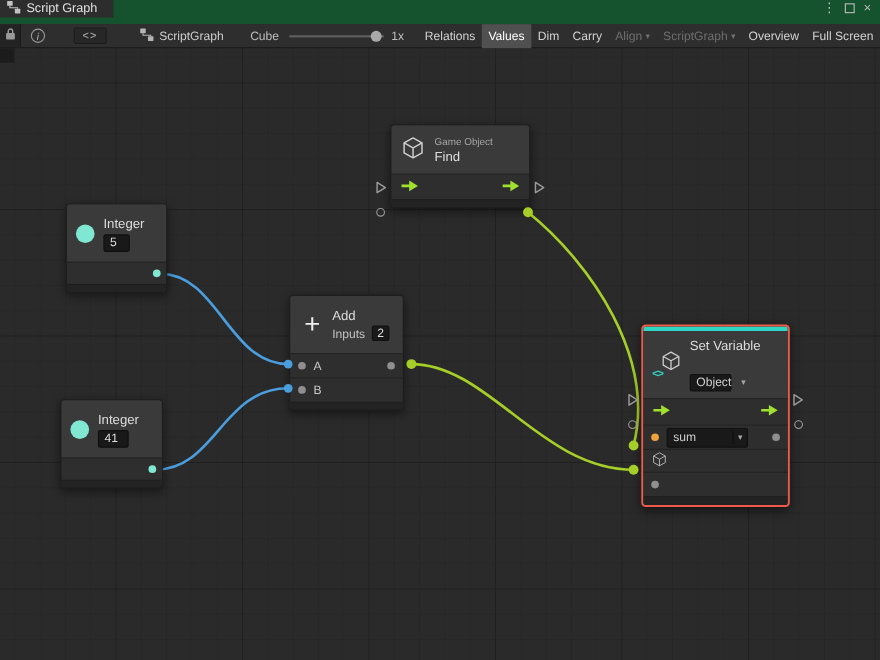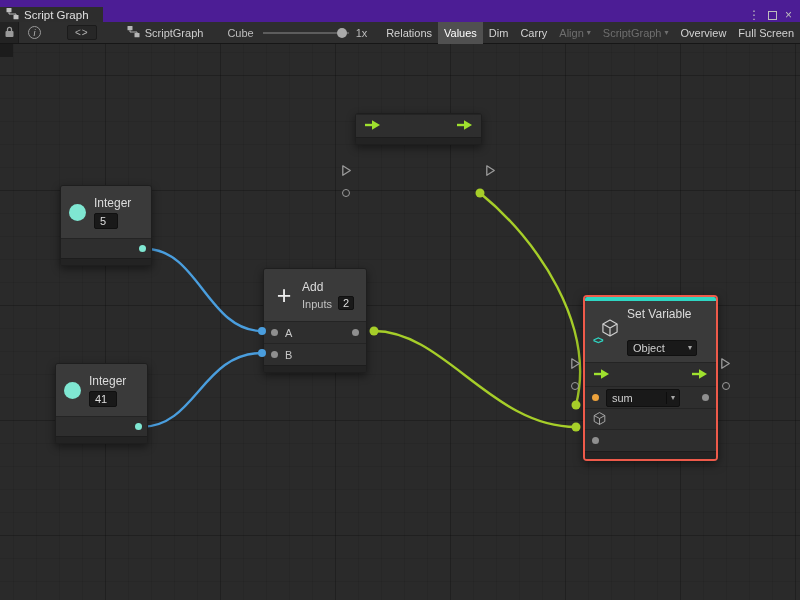--- a/index.html
+++ b/index.html
@@ -1,20 +1,20 @@
 <!DOCTYPE html>
 <html style="--wire-integer: #4a9ede; --wire-object: #a6ce29; --flow-green: #9fe12e; --integer-teal: #7fe7d2; --port-orange: #eda23c; --port-gray: #8f8f8f; --selection-red: #ee5a4a; --variable-strip: #2fd6c3; --active-button-bg: #505050;"><head>
 <meta charset="utf-8">
 <style>
   *{box-sizing:border-box;margin:0;padding:0}
   html,body{width:800px;height:600px;overflow:hidden}
   body{background:#2a2a2a;font-family:"Liberation Sans",sans-serif;font-size:11px;color:#cfcfcf;position:relative}
 
   
-  .titlebar{height:22px;background:#4c1d95;display:flex;align-items:flex-end}
+  .titlebar{height:22px;background:#14532d;display:flex;align-items:flex-start}
   .tab{display:flex;align-items:center;gap:5px;padding:0 14px 0 6px;background:#2d2d2d;color:#e0e0e0;font-size:11.5px;cursor:default}
   .win-controls{margin-left:auto;display:flex;align-items:center;gap:8px;padding-right:8px;color:#bdbdbd;font-size:12px}
   .maxbox{width:9px;height:9px;border:1px solid #bdbdbd;display:inline-block}
 
   
   .toolbar{height:22px;background:#2e2e2e;border-bottom:1px solid #161616;display:flex;align-items:center;color:#c6c6c6;white-space:nowrap}
   .tool-sq{width:19px;height:21px;display:flex;align-items:center;justify-content:center;background:#232323;border-right:1px solid #1b1b1b}
   .info-i{width:13px;height:13px;border:1px solid #9a9a9a;border-radius:50%;font-size:9px;font-style:italic;display:flex;align-items:center;justify-content:center;margin-left:9px;color:#b5b5b5}
   .code-btn{margin-left:26px;padding:1px 7px;border:1px solid #1b1b1b;background:#272727;border-radius:2px;color:#b0b0b0;letter-spacing:1px;font-size:10px}
   .graph-name{display:flex;align-items:center;gap:5px;margin-left:30px;color:#cdcdcd}
@@ -190,20 +190,32 @@
         <span class="value-box" style="width:28px">41</span>
       </div>
     </div>
     <div class="n-row" style="height:20px;justify-content:flex-end;padding-right:5px">
       <span class="dot teal"></span>
     </div>
     <div class="n-footer"></div>
   </div>
 
   <div class="node" style="left:355px;top:69px;width:127px">
+    <div class="n-header" style="min-height:44px">
+      <span>
+        <svg class="cube" viewBox="0 0 24 24" width="23" height="23">
+            <path d="M12 2.5 L20.5 7.25 V16.75 L12 21.5 L3.5 16.75 V7.25 Z"></path>
+            <path d="M3.5 7.25 L12 12 L20.5 7.25 M12 12 V21.5"></path>
+          </svg>
+      </span>
+      <div class="n-col" style="gap:1px">
+        <span class="n-sub">Game Object</span>
+        <span class="n-title">Find</span>
+      </div>
+    </div>
     <div class="n-row" style="height:23px;justify-content:space-between;padding:0 8px">
       <span>
         <svg class="farrow" width="17" height="12" viewBox="0 0 17 12">
             <path class="shaft" d="M1 6 H9"></path>
             <path class="head" d="M8 1.2 L16 6 L8 10.8 Z"></path>
           </svg>
       </span>
       <span>
         <svg class="farrow" width="17" height="12" viewBox="0 0 17 12">
             <path class="shaft" d="M1 6 H9"></path>
@@ -256,21 +268,21 @@
       <div class="n-header" style="min-height:50px;gap:7px">
         <span class="sv-icon">
           <svg class="cube" viewBox="0 0 24 24" width="20" height="20">
               <path d="M12 2.5 L20.5 7.25 V16.75 L12 21.5 L3.5 16.75 V7.25 Z"></path>
               <path d="M3.5 7.25 L12 12 L20.5 7.25 M12 12 V21.5"></path>
             </svg>
           <span class="brackets">&lt;&gt;</span>
         </span>
         <div class="n-col" style="gap:19px">
           <span class="n-title">Set Variable</span>
-          <span class="dd" style="width:70px;height:16px">
+          <span class="dd" style="width:38px;height:16px">
             <span class="dd-label">Object</span>
             <span class="caret">▾</span>
           </span>
         </div>
       </div>
       <div class="n-row" style="height:24px;justify-content:space-between;padding:0 8px">
         <span>
           <svg class="farrow" width="17" height="12" viewBox="0 0 17 12">
               <path class="shaft" d="M1 6 H9"></path>
               <path class="head" d="M8 1.2 L16 6 L8 10.8 Z"></path>

